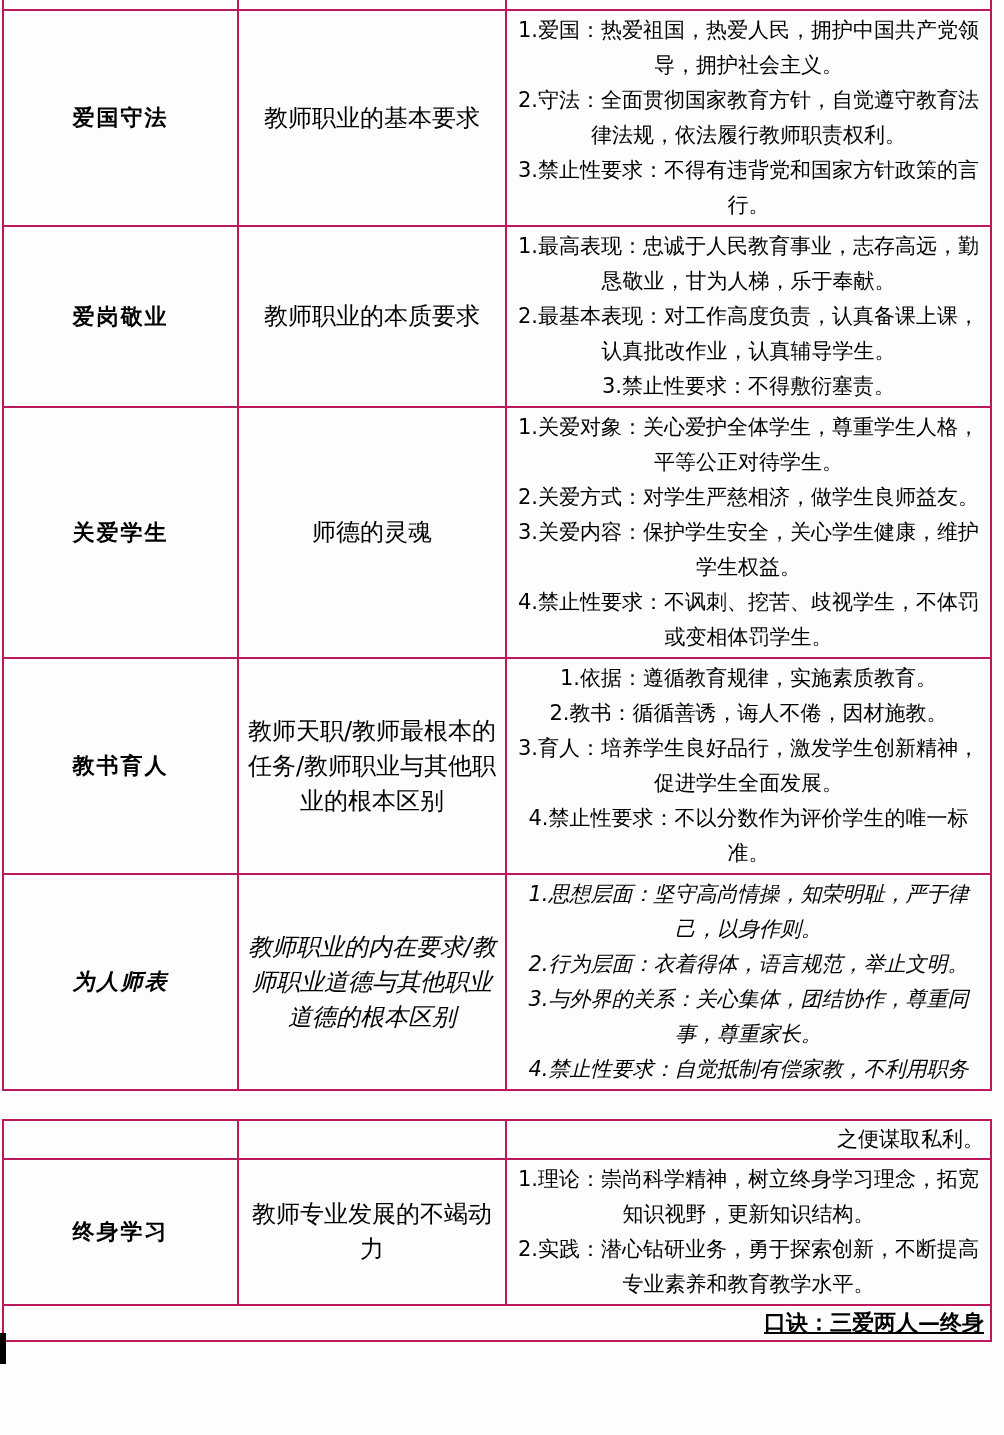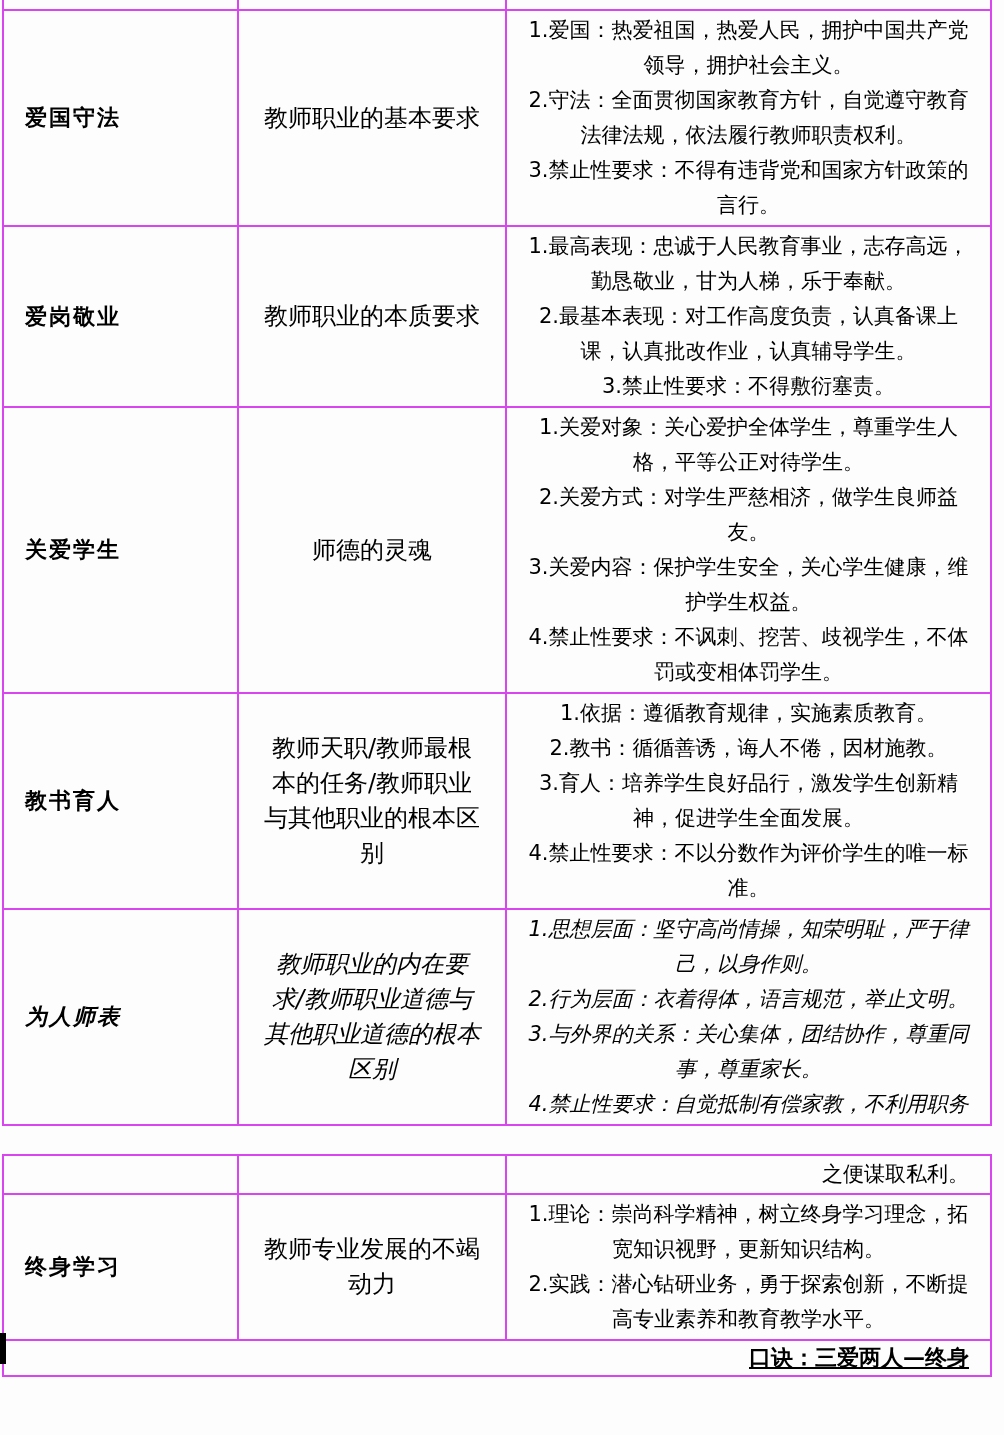--- a/index.html
+++ b/index.html
@@ -16,32 +16,33 @@
     background: #fdfdfd;
   }
   .tbl {
     border-collapse: collapse;
     table-layout: fixed;
     margin-left: 2px;
     width: 988px;
     background: #fdfdfd;
   }
   .tbl td {
-    border: 2px solid #d946ef;
+    border: 2px solid #be185d;
     vertical-align: middle;
-    padding: 2px 21px;
+    padding: 2px 6px;
     overflow: hidden;
   }
   
   tr.sliver td {
     border-top: none;
     height: 9px;
     padding: 0 6px;
   }
   .term-cell {
+    text-align: center;
     font-weight: bold;
     font-size: 22px;
     letter-spacing: 2px;
   }
   .desc-cell {
     text-align: center;
     font-size: 24px;
     line-height: 35px;
   }
   .points-cell {

